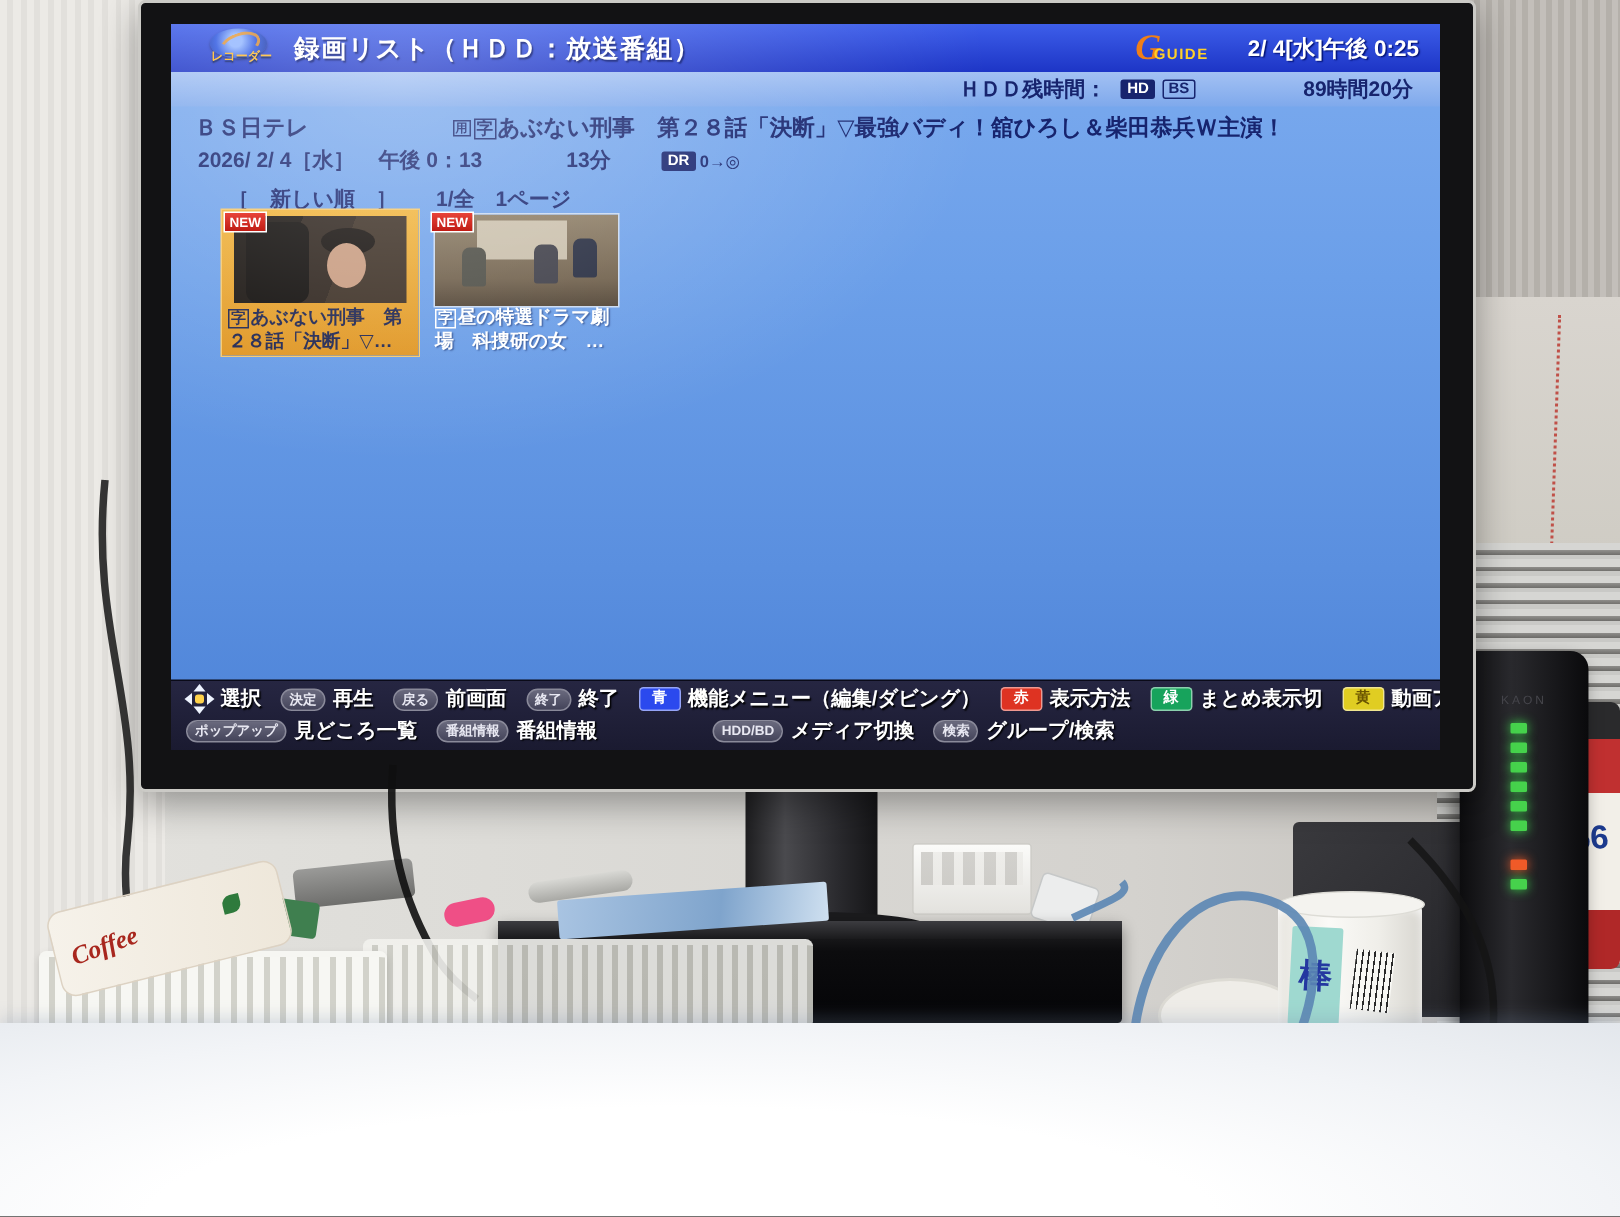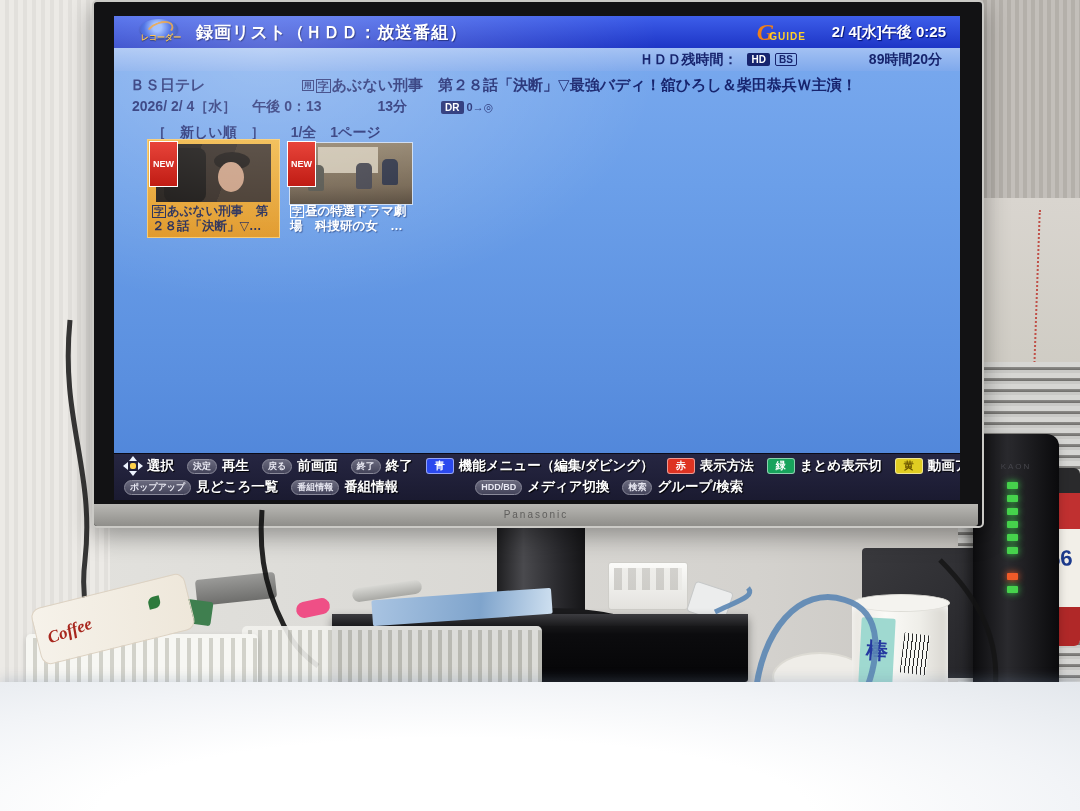--- a/index.html
+++ b/index.html
@@ -69,21 +69,21 @@
   .bdr{background:#17246e;color:#fff;font-size:10px;font-weight:bold;padding:1px 4px;border-radius:2px;margin-left:34px;}
   .dub{font-size:11px;margin-left:3px;}
 
   .sortrow{left:38px;top:108px;display:flex;font-size:14px;font-weight:bold;}
   .pagelabel{margin-left:26px;}
 
   
   .tile{top:124px;width:131px;height:97px;}
   .tile.sel{background:linear-gradient(#f0b33a,#df9420);box-shadow:0 0 0 1px #f7c86a;}
   .newbadge{position:absolute;left:1px;top:1px;background:linear-gradient(#e8443a,#c01c14);color:#fff;
-    font-size:9px;font-weight:bold;padding:16px 3px;line-height:12px;z-index:3;border:1px solid #fff;}
+    font-size:9px;font-weight:bold;padding:0 3px;line-height:12px;z-index:3;border:1px solid #fff;}
   .thumb{position:absolute;left:8px;top:4px;width:115px;height:58px;overflow:hidden;}
   .tile.plain .thumb{left:3px;top:2px;width:122px;height:61px;border:1px solid #c9daf2;}
   .thumb1{background:linear-gradient(110deg,#17120e 0 34%,#2b211a 34% 60%,#3a2d22 60% 100%);}
   .thumb1 .face{position:absolute;left:62px;top:18px;width:26px;height:30px;border-radius:50%;background:#c79a7e;}
   .thumb1 .hair{position:absolute;left:58px;top:8px;width:36px;height:18px;border-radius:50%;background:#120d0a;}
   .thumb1 .fig{position:absolute;left:8px;top:4px;width:42px;height:54px;border-radius:8px;background:#0d0a08;}
   .thumb2{background:linear-gradient(#8a7a62,#6d5d48 70%,#4e4132);}
   .thumb2 .shoji{position:absolute;left:28px;top:4px;width:60px;height:26px;background:#d6cdb8;opacity:.85;}
   .thumb2 .p{position:absolute;width:16px;height:26px;border-radius:5px 5px 2px 2px;background:#2c2c34;}
   .thumb2 .p1{left:18px;top:22px;background:#4a4a42;}
@@ -352,23 +352,20 @@
           <div class="ctl">
             <span class="oval">検索</span>
             <span class="lbl">グループ/検索</span>
           </div>
         </div>
       </div>
 
       <div class="abs glare"></div>
     </div>
 
-    <div class="abs bezel-bottom">
-      <div class="brand">Panasonic</div>
-    </div>
   </div>
 
   <svg class="abs cableSvg" viewBox="0 0 1080 811">
     <path d="M70,320 C60,420 95,470 85,560 C80,600 90,640 100,660" stroke="#151515" stroke-width="5" fill="none" opacity=".85"></path>
     <path d="M262,510 C258,560 268,600 292,640 C300,652 310,660 318,666" stroke="#101010" stroke-width="5" fill="none" opacity=".9"></path>
     <path d="M940,560 C980,600 1000,640 995,690" stroke="#141414" stroke-width="5" fill="none" opacity=".8"></path>
     <path d="M755,700 C760,630 800,585 845,600 C885,612 880,660 862,700" stroke="#5b86b4" stroke-width="6" fill="none" opacity=".9"></path>
     <path d="M715,612 C740,600 755,596 748,588" stroke="#5b86b4" stroke-width="5" fill="none" opacity=".9"></path>
   </svg>
 

